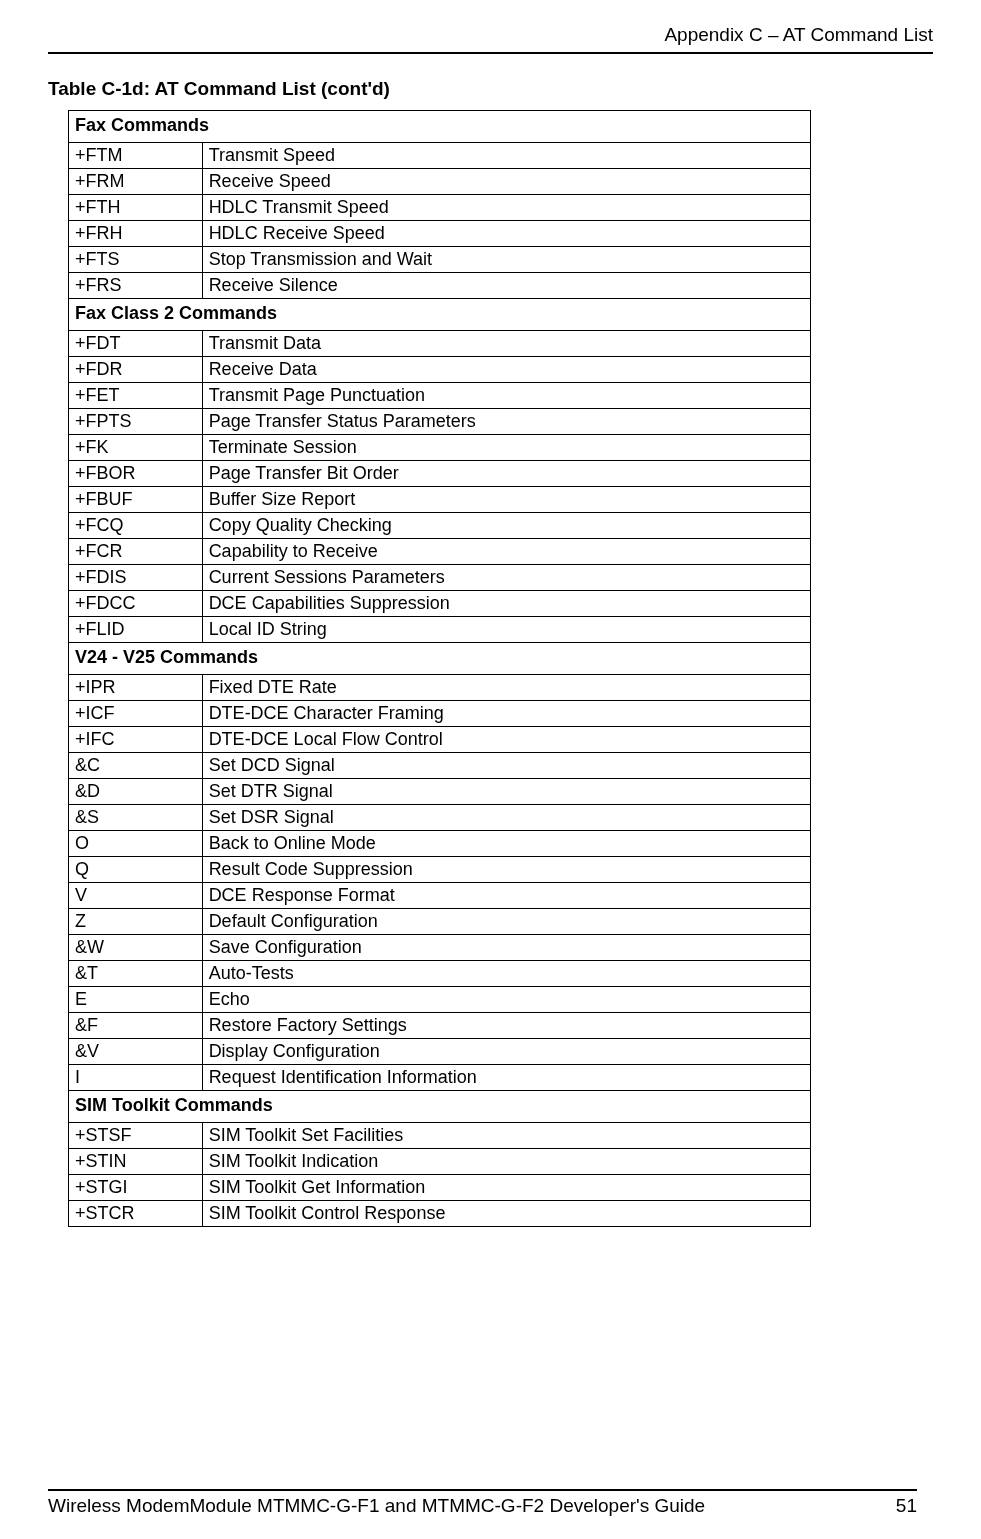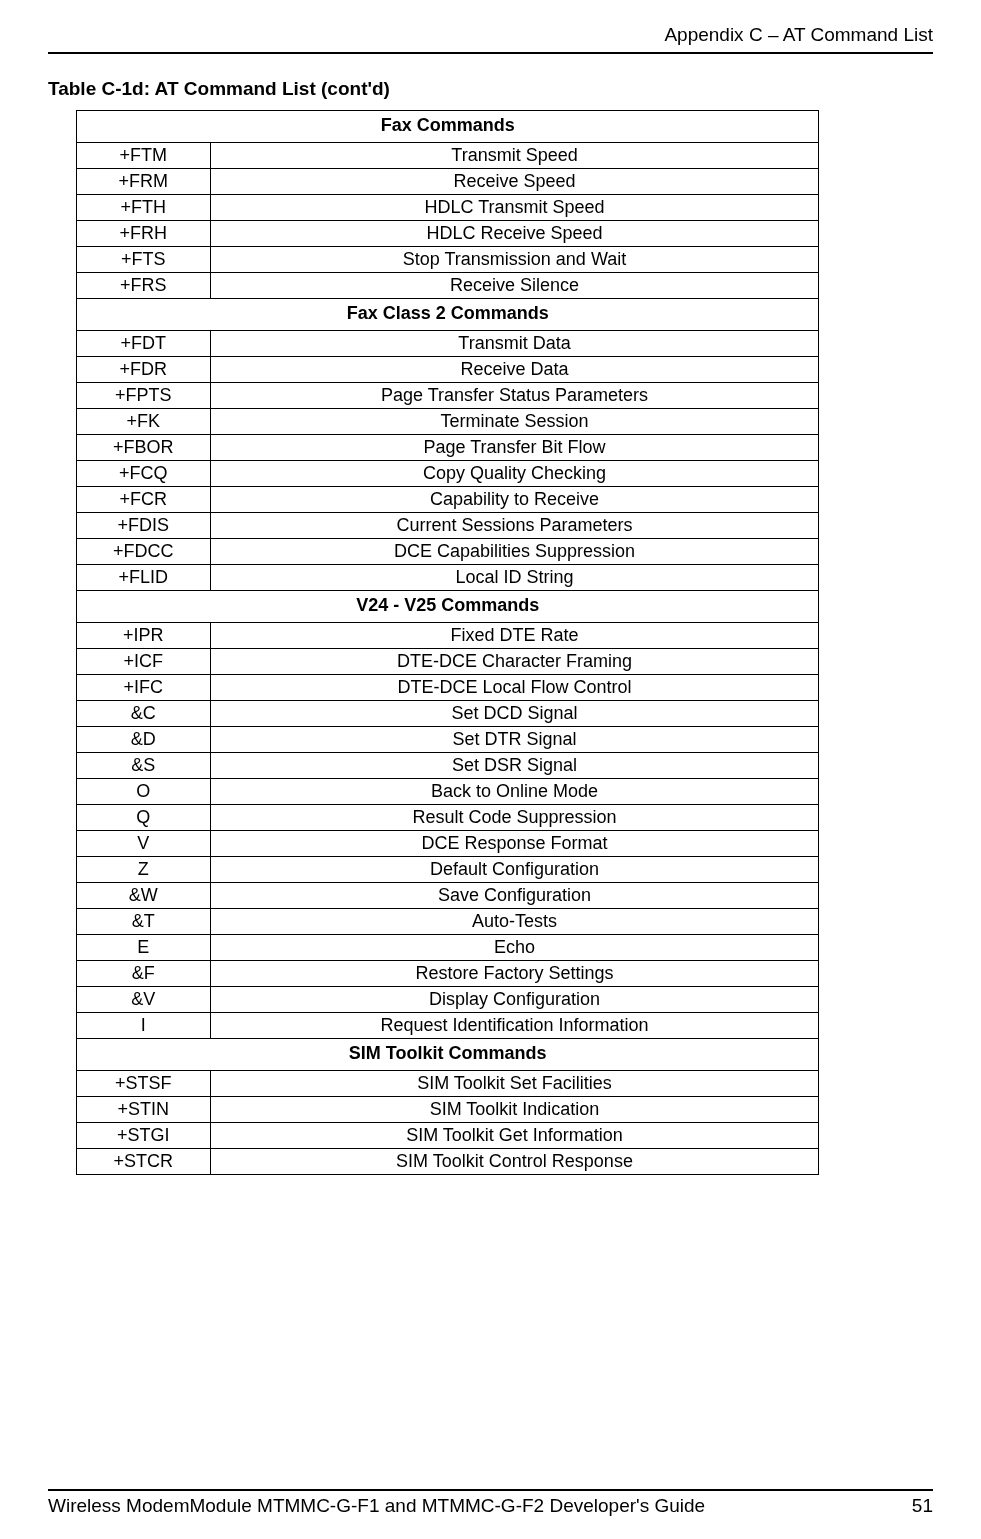--- a/index.html
+++ b/index.html
@@ -24,39 +24,38 @@
     margin-bottom: 24px;
   }
   .table-title {
     font-weight: bold;
     font-size: 19px;
     margin: 4px 0 10px 0;
   }
   table {
     border-collapse: collapse;
     width: 84%;
-    margin-left: 28px;
-    text-align: center;
+    margin-left: 20px;
   }
   td {
     border: 1px solid #000;
     padding: 2px 6px;
     font-size: 18px;
     vertical-align: top;
   }
   td.section {
     font-weight: bold;
     padding: 4px 6px 6px 6px;
   }
   .col1 { width: 18%; }
   .col2 { }
   .footer {
     position: absolute;
     left: 48px;
-    right: 48px;
+    right: 64px;
     bottom: 22px;
     border-top: 2px solid #000;
     padding-top: 4px;
     display: flex;
     justify-content: space-between;
     font-size: 19px;
   }
   .footer .pagenum {
     font-weight: normal;
   }
@@ -106,30 +105,38 @@
         </tr>
     <tr>
           <td class="col1">+FDT</td>
           <td class="col2">Transmit Data</td>
         </tr>
     <tr>
           <td class="col1">+FDR</td>
           <td class="col2">Receive Data</td>
         </tr>
     <tr>
+          <td class="col1">+FET</td>
+          <td class="col2">Transmit Page Punctuation</td>
+        </tr>
+    <tr>
           <td class="col1">+FPTS</td>
           <td class="col2">Page Transfer Status Parameters</td>
         </tr>
     <tr>
           <td class="col1">+FK</td>
           <td class="col2">Terminate Session</td>
         </tr>
     <tr>
           <td class="col1">+FBOR</td>
-          <td class="col2">Page Transfer Bit Flow</td>
+          <td class="col2">Page Transfer Bit Order</td>
+        </tr>
+    <tr>
+          <td class="col1">+FBUF</td>
+          <td class="col2">Buffer Size Report</td>
         </tr>
     <tr>
           <td class="col1">+FCQ</td>
           <td class="col2">Copy Quality Checking</td>
         </tr>
     <tr>
           <td class="col1">+FCR</td>
           <td class="col2">Capability to Receive</td>
         </tr>
     <tr>

